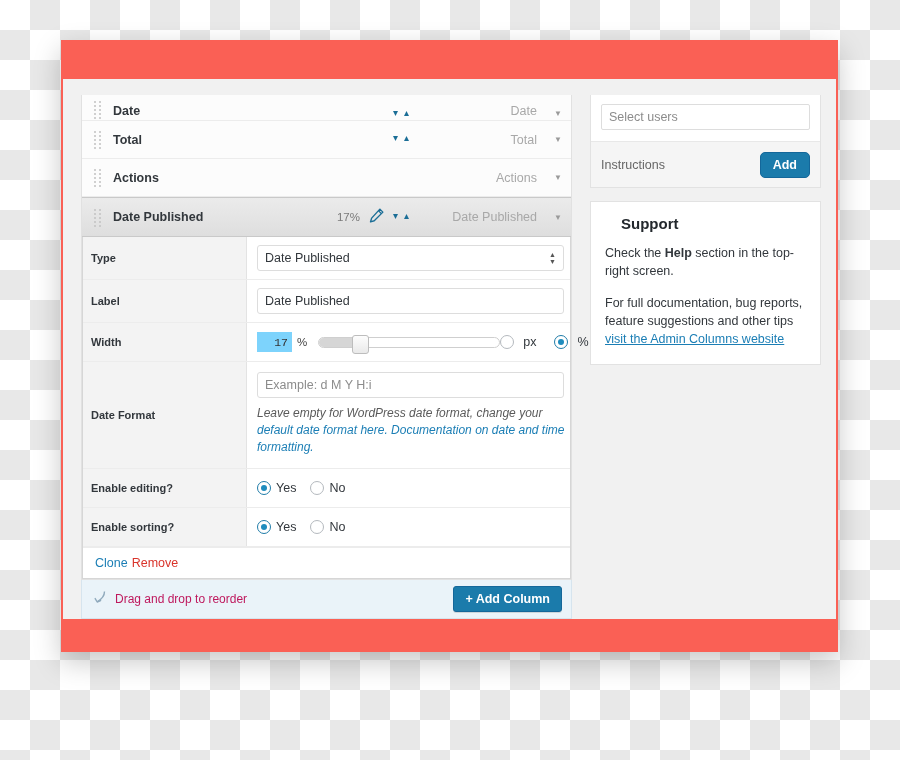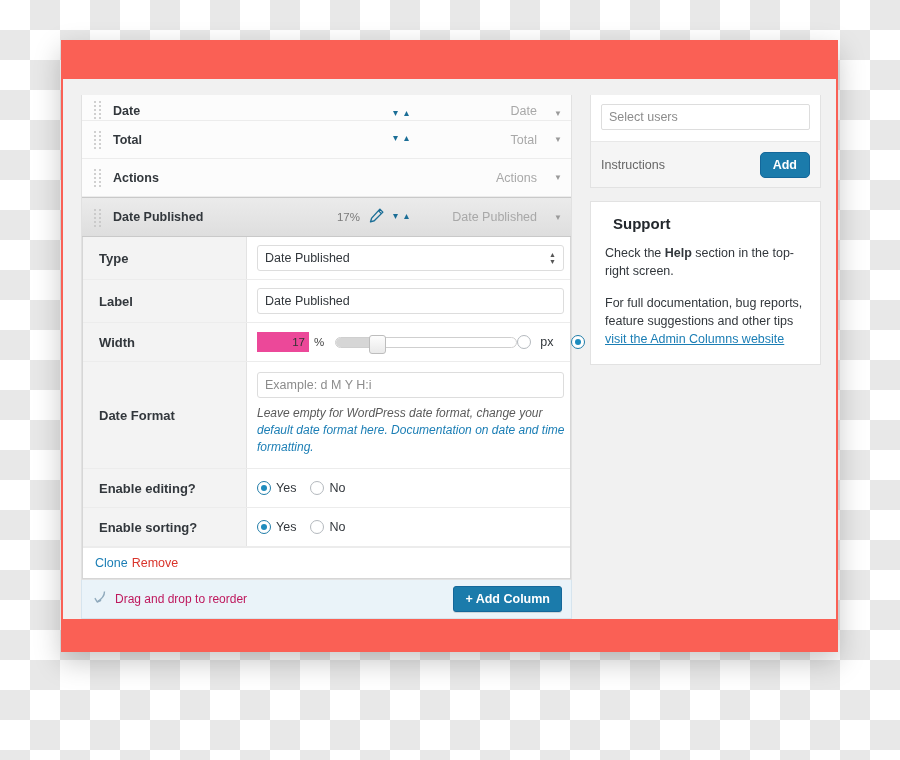--- a/index.html
+++ b/index.html
@@ -167,26 +167,26 @@
     border-bottom: 1px solid #ececec;
     min-height: 38px;
     align-items: stretch;
   }
   .srow:last-child { border-bottom: none; }
   .slabel {
     width: 164px;
     flex: 0 0 164px;
     background: #f3f3f3;
     border-right: 1px solid #e3e3e3;
-    font-size: 13px;
+    font-size: 11px;
     font-weight: bold;
     color: #32373c;
     display: flex;
     align-items: center;
-    padding-left: 16px;
+    padding-left: 8px;
     box-sizing: border-box;
   }
   .sfield {
     flex: 1 1 auto;
     padding: 8px 8px 8px 10px;
     display: flex;
     align-items: center;
     box-sizing: border-box;
   }
   .sfield.col { flex-direction: column; align-items: stretch; }
@@ -227,24 +227,24 @@
     border-radius: 3px;
     padding-left: 7px;
     box-sizing: border-box;
     background: #fff;
   }
   input.ac-text::placeholder { color: #8c8c8c; }
 
   
   .width-row { display: flex; align-items: center; width: 100%; }
   .width-num {
-    width: 52px; height: 20px;
-    background: #ec4899;
+    width: 35px; height: 20px;
+    background: #7dd3fc;
     border: none;
-    font-family: Liberation Sans, sans-serif;
+    font-family: Liberation Mono, monospace;
     font-size: 11.5px;
     color: #333;
     text-align: right;
     padding-right: 4px;
     box-sizing: border-box;
   }
   .width-unit { font-size: 11.5px; color: #444; margin-left: 5px; margin-right: 11px; }
   .slider {
     position: relative;
     width: 182px;
@@ -407,21 +407,21 @@
     padding: 5px 12px;
     font-family: "Liberation Sans", sans-serif;
     cursor: pointer;
   }
 
   .support-box { padding: 13px 14px 16px 14px; }
   .support-title {
     font-size: 15px;
     font-weight: bold;
     color: #23282d;
-    margin: 0 0 12px 8px;
+    margin: 0 0 12px 16px;
   }
   .support-p {
     font-size: 12.5px;
     color: #32373c;
     line-height: 18px;
     margin: 0 0 14px 0;
   }
   .support-p:last-child { margin-bottom: 0; }
   .support-p b { font-weight: bold; }
   .support-p a { color: #1b7eb5; text-decoration: underline; }

